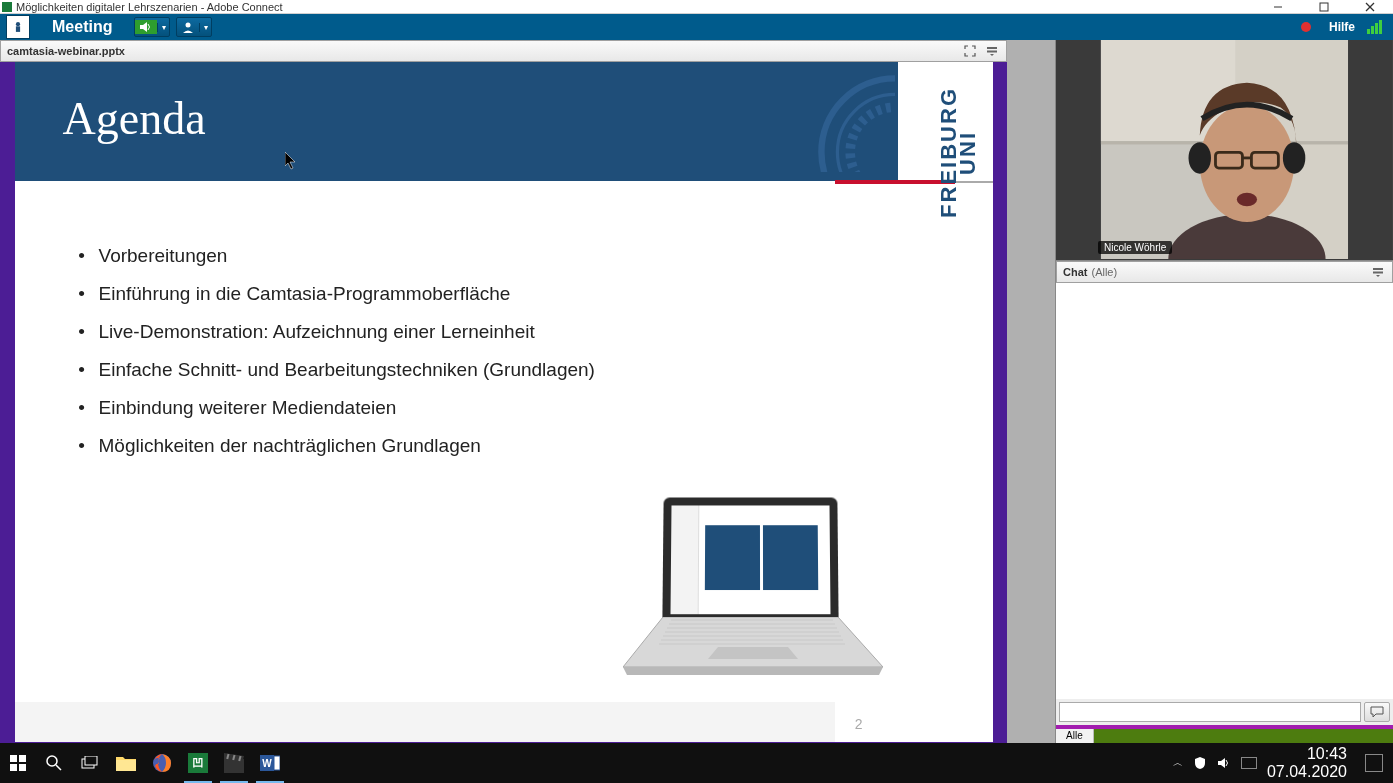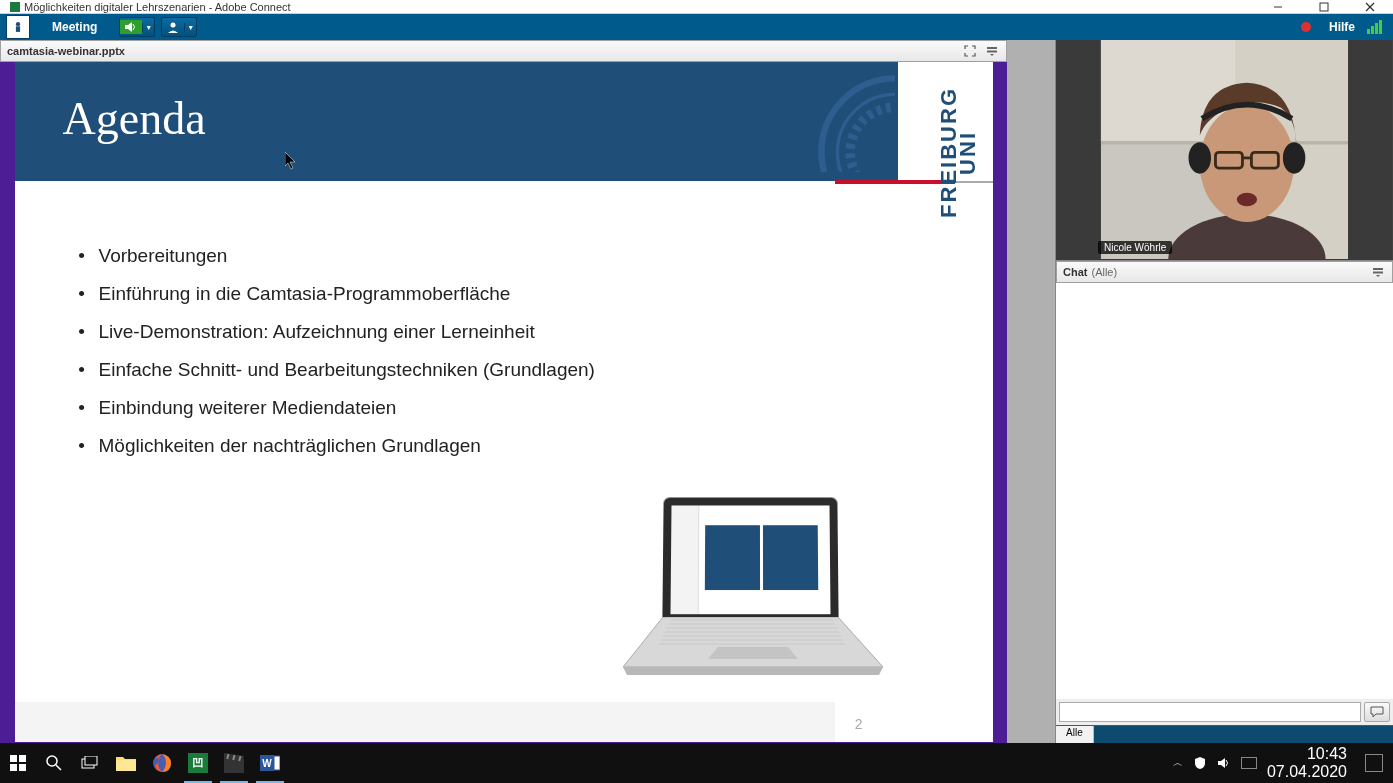--- a/index.html
+++ b/index.html
@@ -1,30 +1,30 @@
 <!DOCTYPE html>
 <html><head>
 <meta charset="utf-8">
 <style>
   * { box-sizing: border-box; margin: 0; padding: 0; }
   html, body { width: 1393px; height: 783px; font-family: "Segoe UI", Tahoma, sans-serif; overflow: hidden; }
   
   
-  .titlebar { height: 14px; background: #fff; border-bottom: 1px solid #d0d0d0; display:flex; align-items:center; font-size:11px; color:#333;padding-left:8px; }
+  .titlebar { height: 14px; background: #fff; border-bottom: 1px solid #d0d0d0; display:flex; align-items:center; font-size:11px; color:#333; }
   .titlebar-icon { width:10px; height:10px; background:#1a7a3a; margin:0 4px 0 2px; display:inline-block;}
   .titlebar-text { flex:0 0 auto; }
   .titlebar-spacer { flex:1; }
   .winbtn { width:46px; height:14px; display:flex; align-items:center; justify-content:center; font-size:14px; font-family:Arial; color:#333;}
   .winbtn svg { width:10px; height:10px; }
   
   
   .menubar { height: 26px; background: #005b8c; display:flex; align-items:center; padding:0 6px; color:#fff; font-size:12px; }
   .app-logo { width:24px; height:24px; background:#fff; margin-right:10px; display:flex; align-items:center; justify-content:center; border:1px solid #003e61;}
   .app-logo svg { width:14px; height:14px; }
-  .meeting-btn { padding:4px 12px; font-weight:bold; font-size:12px; color:#fff; }
+  .meeting-btn { padding:4px 12px; font-weight:bold; font-size:16px; color:#fff; }
   .toolbar-group { display:flex; margin-left:10px; gap:6px;}
   .tool-btn { display:flex; align-items:center; height:20px; border:1px solid #003e61; border-radius:2px; background:linear-gradient(#0d6aa0,#04517c); overflow:hidden;}
   .tool-btn .main { width:22px; display:flex; align-items:center; justify-content:center;}
   .tool-btn .drop { width:12px; display:flex; align-items:center; justify-content:center; border-left:1px solid #003e61; font-size:8px; color:#fff;}
   .speaker-icon-main { background:#2e9e2e;}
   .menubar-spacer{flex:1;}
   .record-dot{width:10px;height:10px;border-radius:50%;background:#e03030;margin-right:18px;}
   .hilfe{font-size:12px;font-weight:bold;margin-right:12px;}
   .signal{width:16px;height:14px;display:flex;align-items:flex-end;gap:1px;margin-right:4px;}
   .signal span{width:3px;background:#3fcf3f;}
@@ -80,21 +80,21 @@
   .video-pod{height:220px;display:flex;flex-direction:column;}
   .video-body{flex:1;background:#3a3a3a;position:relative;}
   .webcam{position:absolute;left:0;top:0;right:0;bottom:0;}
   .nametag{position:absolute;left:42px;bottom:6px;background:rgba(0,0,0,0.75);color:#fff;font-size:10px;padding:1px 6px;border-radius:2px;}
   
   .chat-pod{flex:1;display:flex;flex-direction:column;border-top:1px solid #888;}
   .chat-body{flex:1;background:#fff;}
   .chat-input-row{height:26px;display:flex;padding:3px;gap:3px;background:#eee;}
   .chat-input{flex:1;border:1px solid #aaa;background:#fff;font-size:11px;padding:2px 4px;}
   .send-btn{width:26px;border:1px solid #aaa;background:linear-gradient(#fafafa,#ddd);display:flex;align-items:center;justify-content:center;border-radius:2px;}
-  .chat-tabs{height:18px;background:#0c4a6e;border-top:1px solid #a21caf;display:flex;}
+  .chat-tabs{height:18px;background:#4d7c0f;border-top:4px solid #a21caf;display:flex;}
   .chat-tab{padding:1px 10px;font-size:10px;border-right:1px solid #bbb;background:#f2f2f2;}
   
   
   .taskbar{height:40px;background:#101010;display:flex;align-items:center;color:#fff;}
   .task-item{width:36px;height:40px;display:flex;align-items:center;justify-content:center;position:relative;}
   .task-item.active::after{content:"";position:absolute;bottom:0;left:4px;right:4px;height:2px;background:#76b9ed;}
   .task-spacer{flex:1;}
   .tray{display:flex;align-items:center;gap:10px;padding:0 8px;font-size:11px;}
   .clock{text-align:right;line-height:1.15;font-size:16px;}
   .notif{width:18px;height:18px;border:1px solid #888;margin-left:8px;margin-right:2px;}

